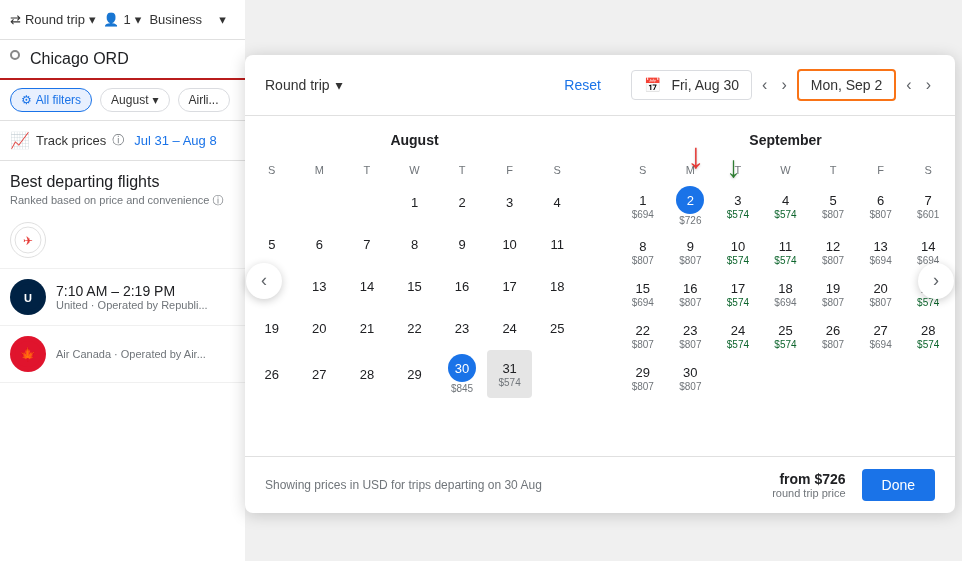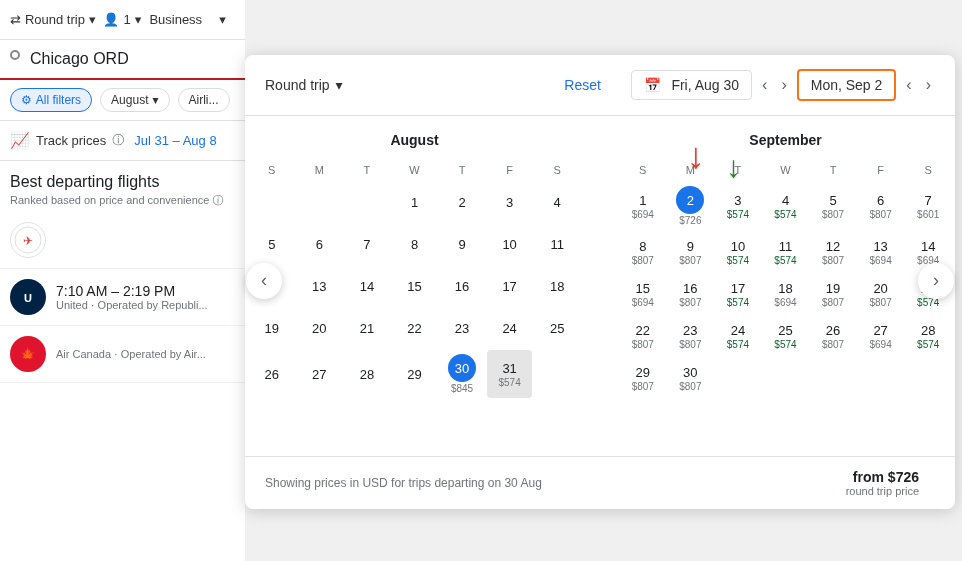--- a/index.html
+++ b/index.html
@@ -693,19 +693,20 @@
         </div>
     </div>
   </div>
 
   <div class="cal-footer">
     <span class="showing-text">Showing prices in USD for trips departing on 30 Aug</span>
     <div class="price-summary">
       <div class="from-price">from $726</div>
       <div class="round-trip-label">round trip price</div>
     </div>
+    <button class="done-btn">Done</button>
   </div>
 </div>
 
 <div class="side-nav right">›</div>
 
 <div class="arrow-down-red">↓</div>
 <div class="arrow-down-green">↓</div>
 
 </body></html>

